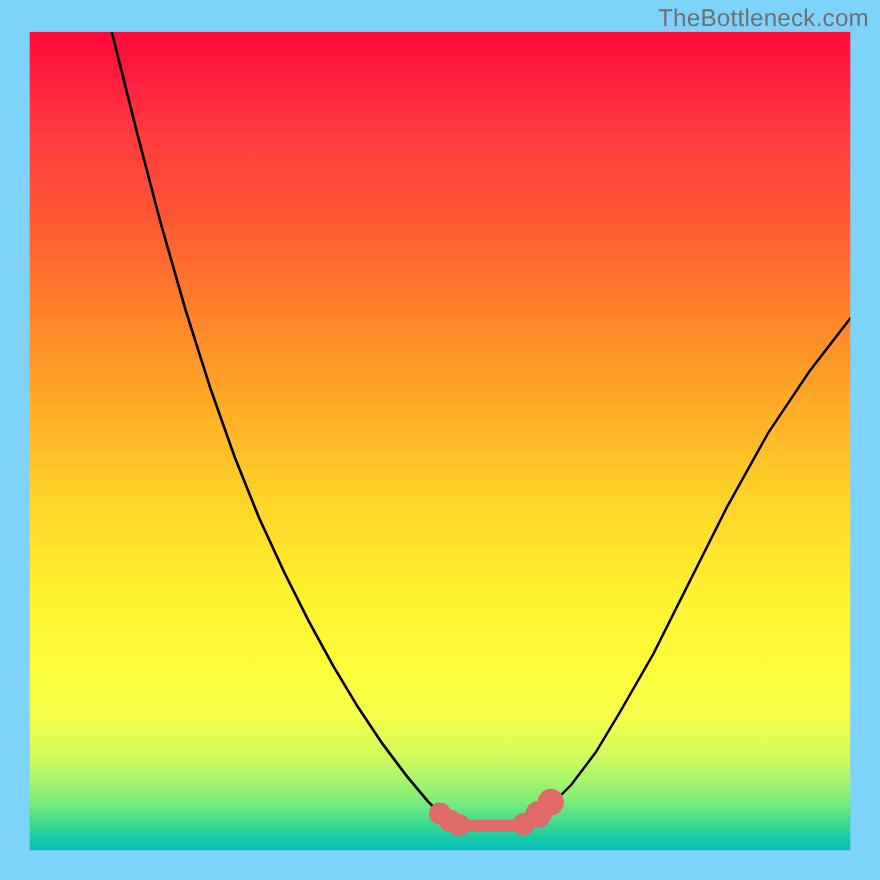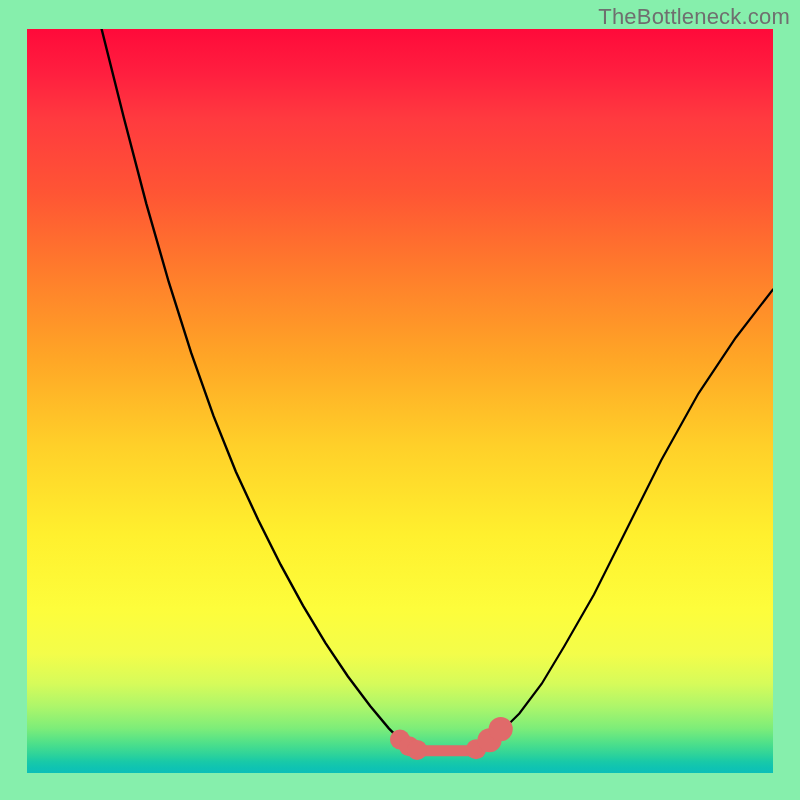--- a/index.html
+++ b/index.html
@@ -10,21 +10,21 @@
     overflow: hidden;
     background: #000;
     font-family: Arial, Helvetica, sans-serif;
   }
   .frame {
     position: absolute;
     left: 0;
     top: 0;
     width: 800px;
     height: 800px;
-    background: #86efac;
+    background: #7dd3fc;
   }
   .plot {
     position: absolute;
     left: 27px;
     top: 29px;
     width: 746px;
     height: 744px;
     
     background: linear-gradient(
       to bottom,

